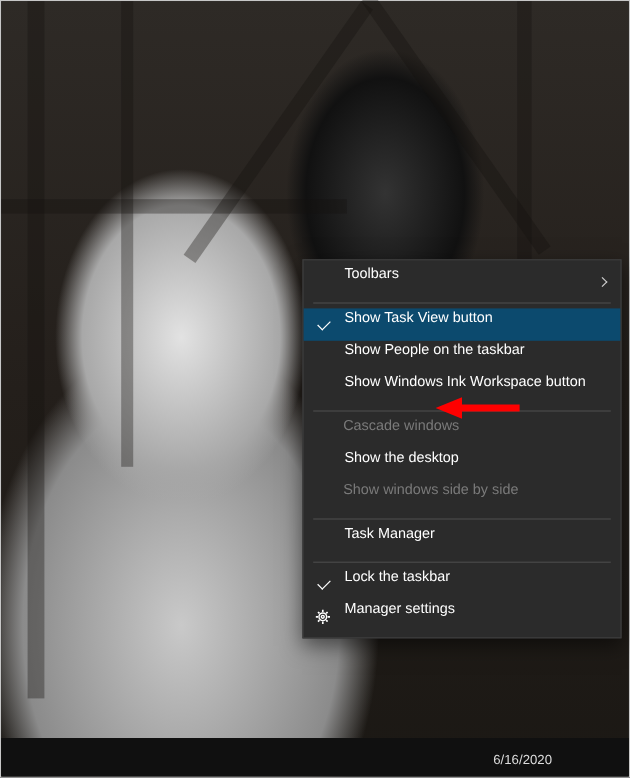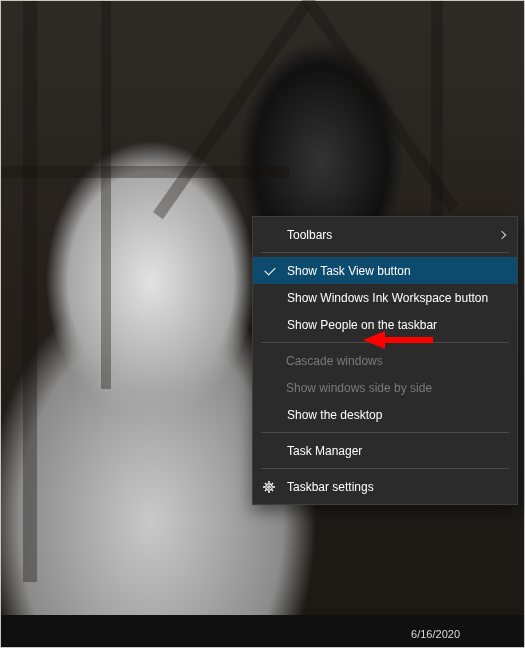--- a/index.html
+++ b/index.html
@@ -18,21 +18,21 @@
     .bar-line.v2 { left: 100px; top: 0; width: 10px; height: 60%; }
     .bar-line.v3 { left: 430px; top: 0; width: 12px; height: 35%; }
     .bar-line.h1 { left: 0; top: 165px; width: 55%; height: 12px; }
     .bar-line.d1 { left: 300px; top: 0; width: 12px; height: 40%; transform: rotate(35deg); transform-origin: top left; }
     .bar-line.d2 { left: 300px; top: 0; width: 12px; height: 40%; transform: rotate(-35deg); transform-origin: top left; }
 
     .taskbar { position: absolute; left: 0; right: 0; bottom: 0; height: 32px; background: #101010; }
     .datetext { position: absolute; right: 64px; bottom: 7px; color: #dcdcdc; font-size: 11px; }
 
     .menu { position: absolute; right: 6px; top: 215px; width: 266px; background: #2b2b2b; border: 1px solid #3e3e3e; box-shadow: 0 6px 16px rgba(0,0,0,.5); padding: 4px 0; color: #ffffff; font-size: 12px; }
-    .item { position: relative; display: flex; align-items: center; height: 27px; padding: 0 16px 0 34px; white-space: nowrap; cursor: pointer; }
+    .item { position: relative; display: flex; height: 27px; padding: 0 16px 0 34px; white-space: nowrap; cursor: pointer; }
     .item.hover { background: #0c4a6e; }
     .item.disabled { color: #7a7a7a; cursor: default; padding-left: 33px; }
     .sep { height: 1px; margin: 4px 8px; background: #4a4a4a; }
     .chev { position: absolute; right: 12px; top: 50%; width: 6px; height: 6px; border-right: 1.5px solid #d0d0d0; border-bottom: 1.5px solid #d0d0d0; transform: translateY(-50%) rotate(-45deg); }
     .check { position: absolute; left: 12px; top: 50%; width: 10px; height: 6px; border-left: 1.5px solid #ffffff; border-bottom: 1.5px solid #ffffff; transform: translateY(-70%) rotate(-45deg); }
     .gear { position: absolute; left: 10px; top: 50%; width: 12px; height: 12px; transform: translateY(-50%); }
     .gear circle { fill: none; stroke: #ffffff; stroke-width: 1.2; }
     .gear path { stroke: #ffffff; stroke-width: 1.4; fill: none; }
 
     .arrow { position: absolute; top: 328px; right: 89px; width: 72px; height: 22px; pointer-events: none; }
@@ -58,47 +58,51 @@
     <div class="item">
       <span>Toolbars</span>
       <span class="chev"></span>
     </div>
     <div class="sep"></div>
     <div class="item hover">
       <span class="check"></span>
       <span>Show Task View button</span>
     </div>
     <div class="item">
-      <span>Show Windows Ink Workspace button</span>
+      <span>Show People on the taskbar</span>
     </div>
     <div class="item">
-      <span>Show People on the taskbar</span>
+      <span>Show Windows Ink Workspace button</span>
     </div>
     <div class="sep"></div>
     <div class="item disabled">
       <span>Cascade windows</span>
     </div>
+    <div class="item">
+      <span>Show the desktop</span>
+    </div>
     <div class="item disabled">
       <span>Show windows side by side</span>
-    </div>
-    <div class="item">
-      <span>Show the desktop</span>
     </div>
     <div class="sep"></div>
     <div class="item">
       <span>Task Manager</span>
     </div>
     <div class="sep"></div>
     <div class="item">
+      <span class="check"></span>
+      <span>Lock the taskbar</span>
+    </div>
+    <div class="item">
       <svg class="gear" viewBox="0 0 12 12">
         <circle cx="6" cy="6" r="3.2"></circle>
           <circle cx="6" cy="6" r="1.2"></circle>
         <path d="M6 0v2M6 10v2M0 6h2M10 6h2M2 2l1.2 1.2M8.8 8.8L10 10M10 2L8.8 3.2M3.2 8.8L2 10"></path>
       </svg>
-      <span>Taskbar settings</span>
+      <span>Manager settings</span>
     </div>
   </div>
 
   <svg class="arrow" viewBox="0 0 72 22">
     <line x1="70" y1="11" x2="16" y2="11" stroke="#ff0000" stroke-width="6"></line>
     <polygon points="0,11 22,2 22,20" fill="#ff0000"></polygon>
   </svg>
 </div>
 
 </body></html>

